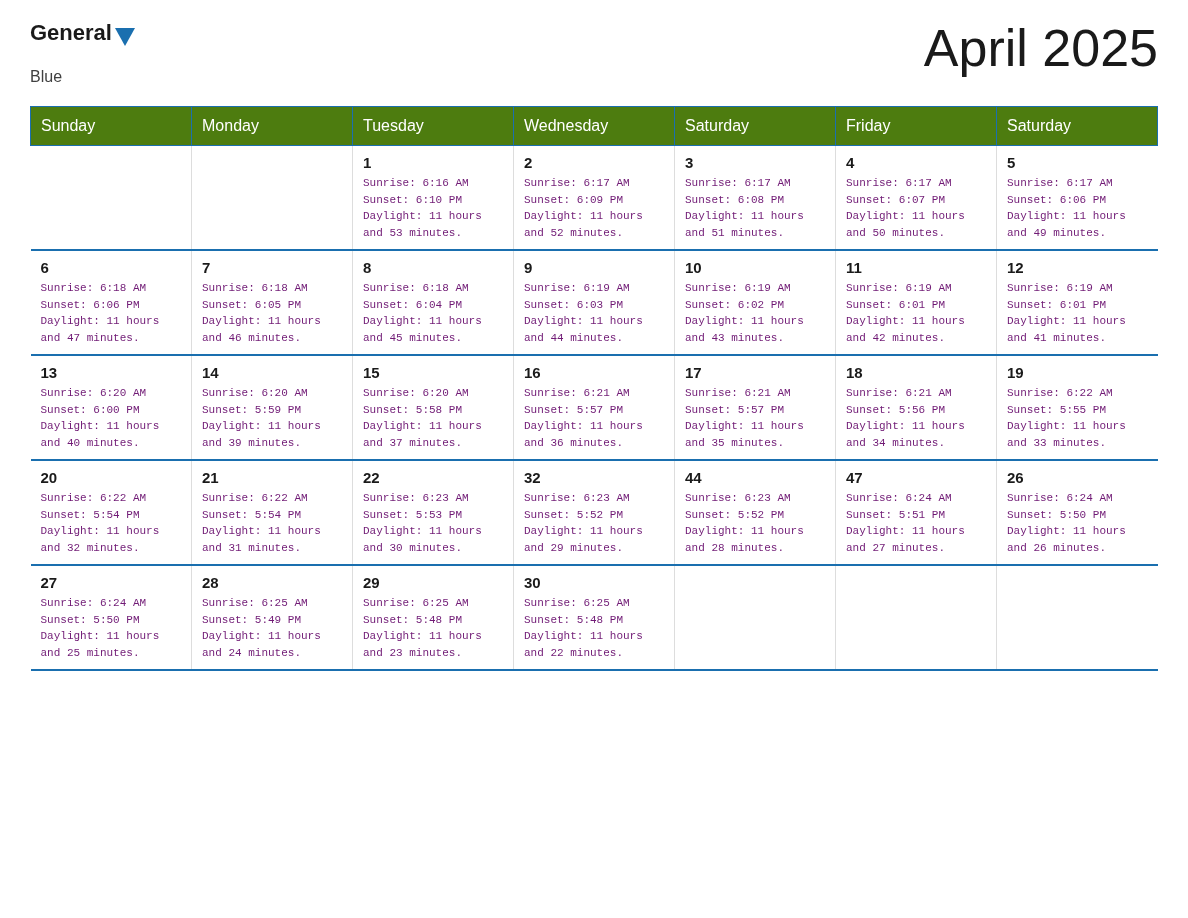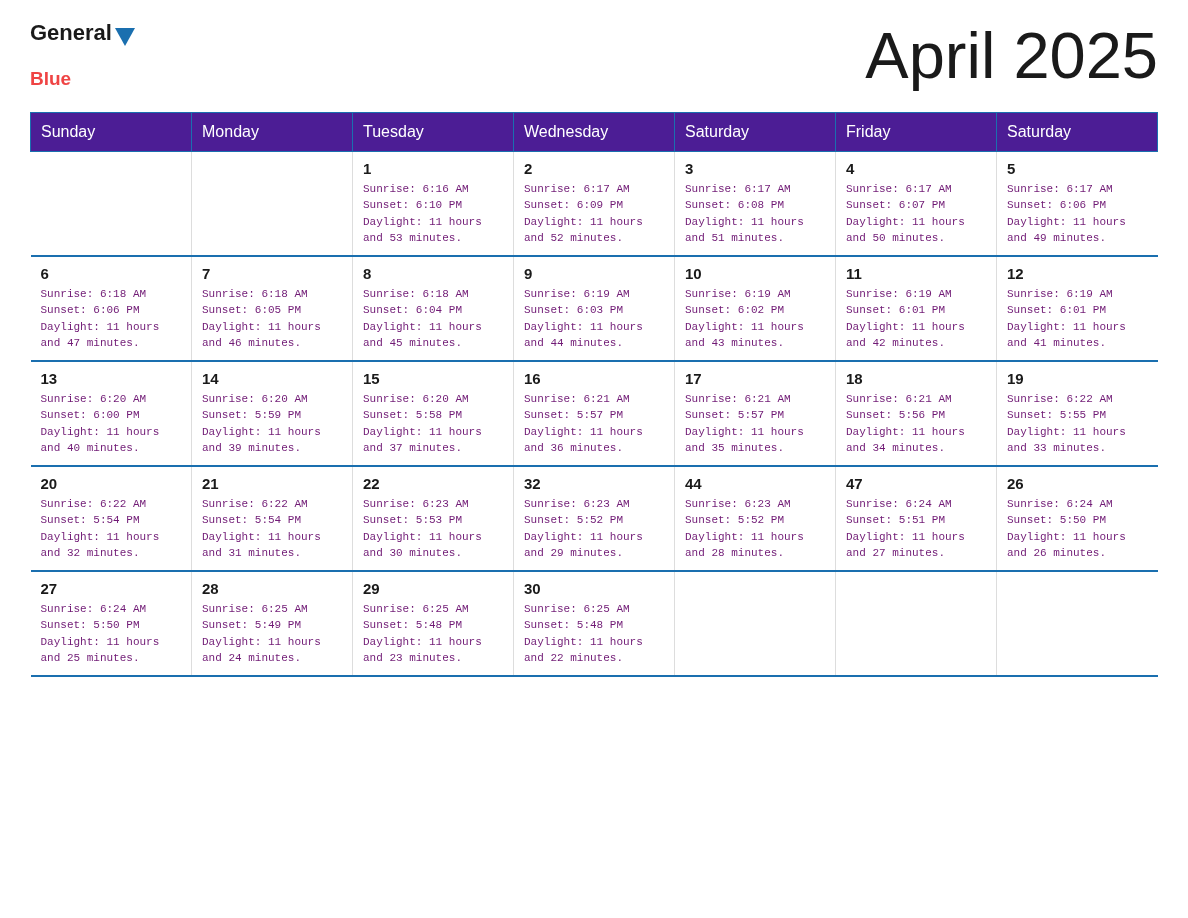--- a/index.html
+++ b/index.html
@@ -16,44 +16,44 @@
       justify-content: space-between;
       align-items: flex-start;
       margin-bottom: 20px;
     }
     .logo-general {
       font-size: 22px;
       font-weight: bold;
       color: #1a1a1a;
     }
     .logo-blue {
-      font-size: 19px;
-      font-weight: bold;
-      color: #ef4444;
+      font-size: 16px;
+      font-weight: normal;
+      color: #404040;
     }
     .title-area {
       text-align: right;
     }
     .calendar-title {
-      font-size: 65px;
+      font-size: 52px;
       font-weight: normal;
       color: #1a1a1a;
       line-height: 1.1;
     }
     .calendar-subtitle {
       font-size: 20px;
       color: #1a1a1a;
       margin-top: 4px;
     }
     table {
       width: 100%;
       border-collapse: collapse;
     }
     thead tr {
-      background-color: #4c1d95;
+      background-color: #4d7c0f;
     }
     thead th {
       color: #fff;
       font-size: 16px;
       font-weight: normal;
       padding: 10px 10px;
       text-align: left;
       border: 1px solid #1a6faf;
     }
     tbody tr {

